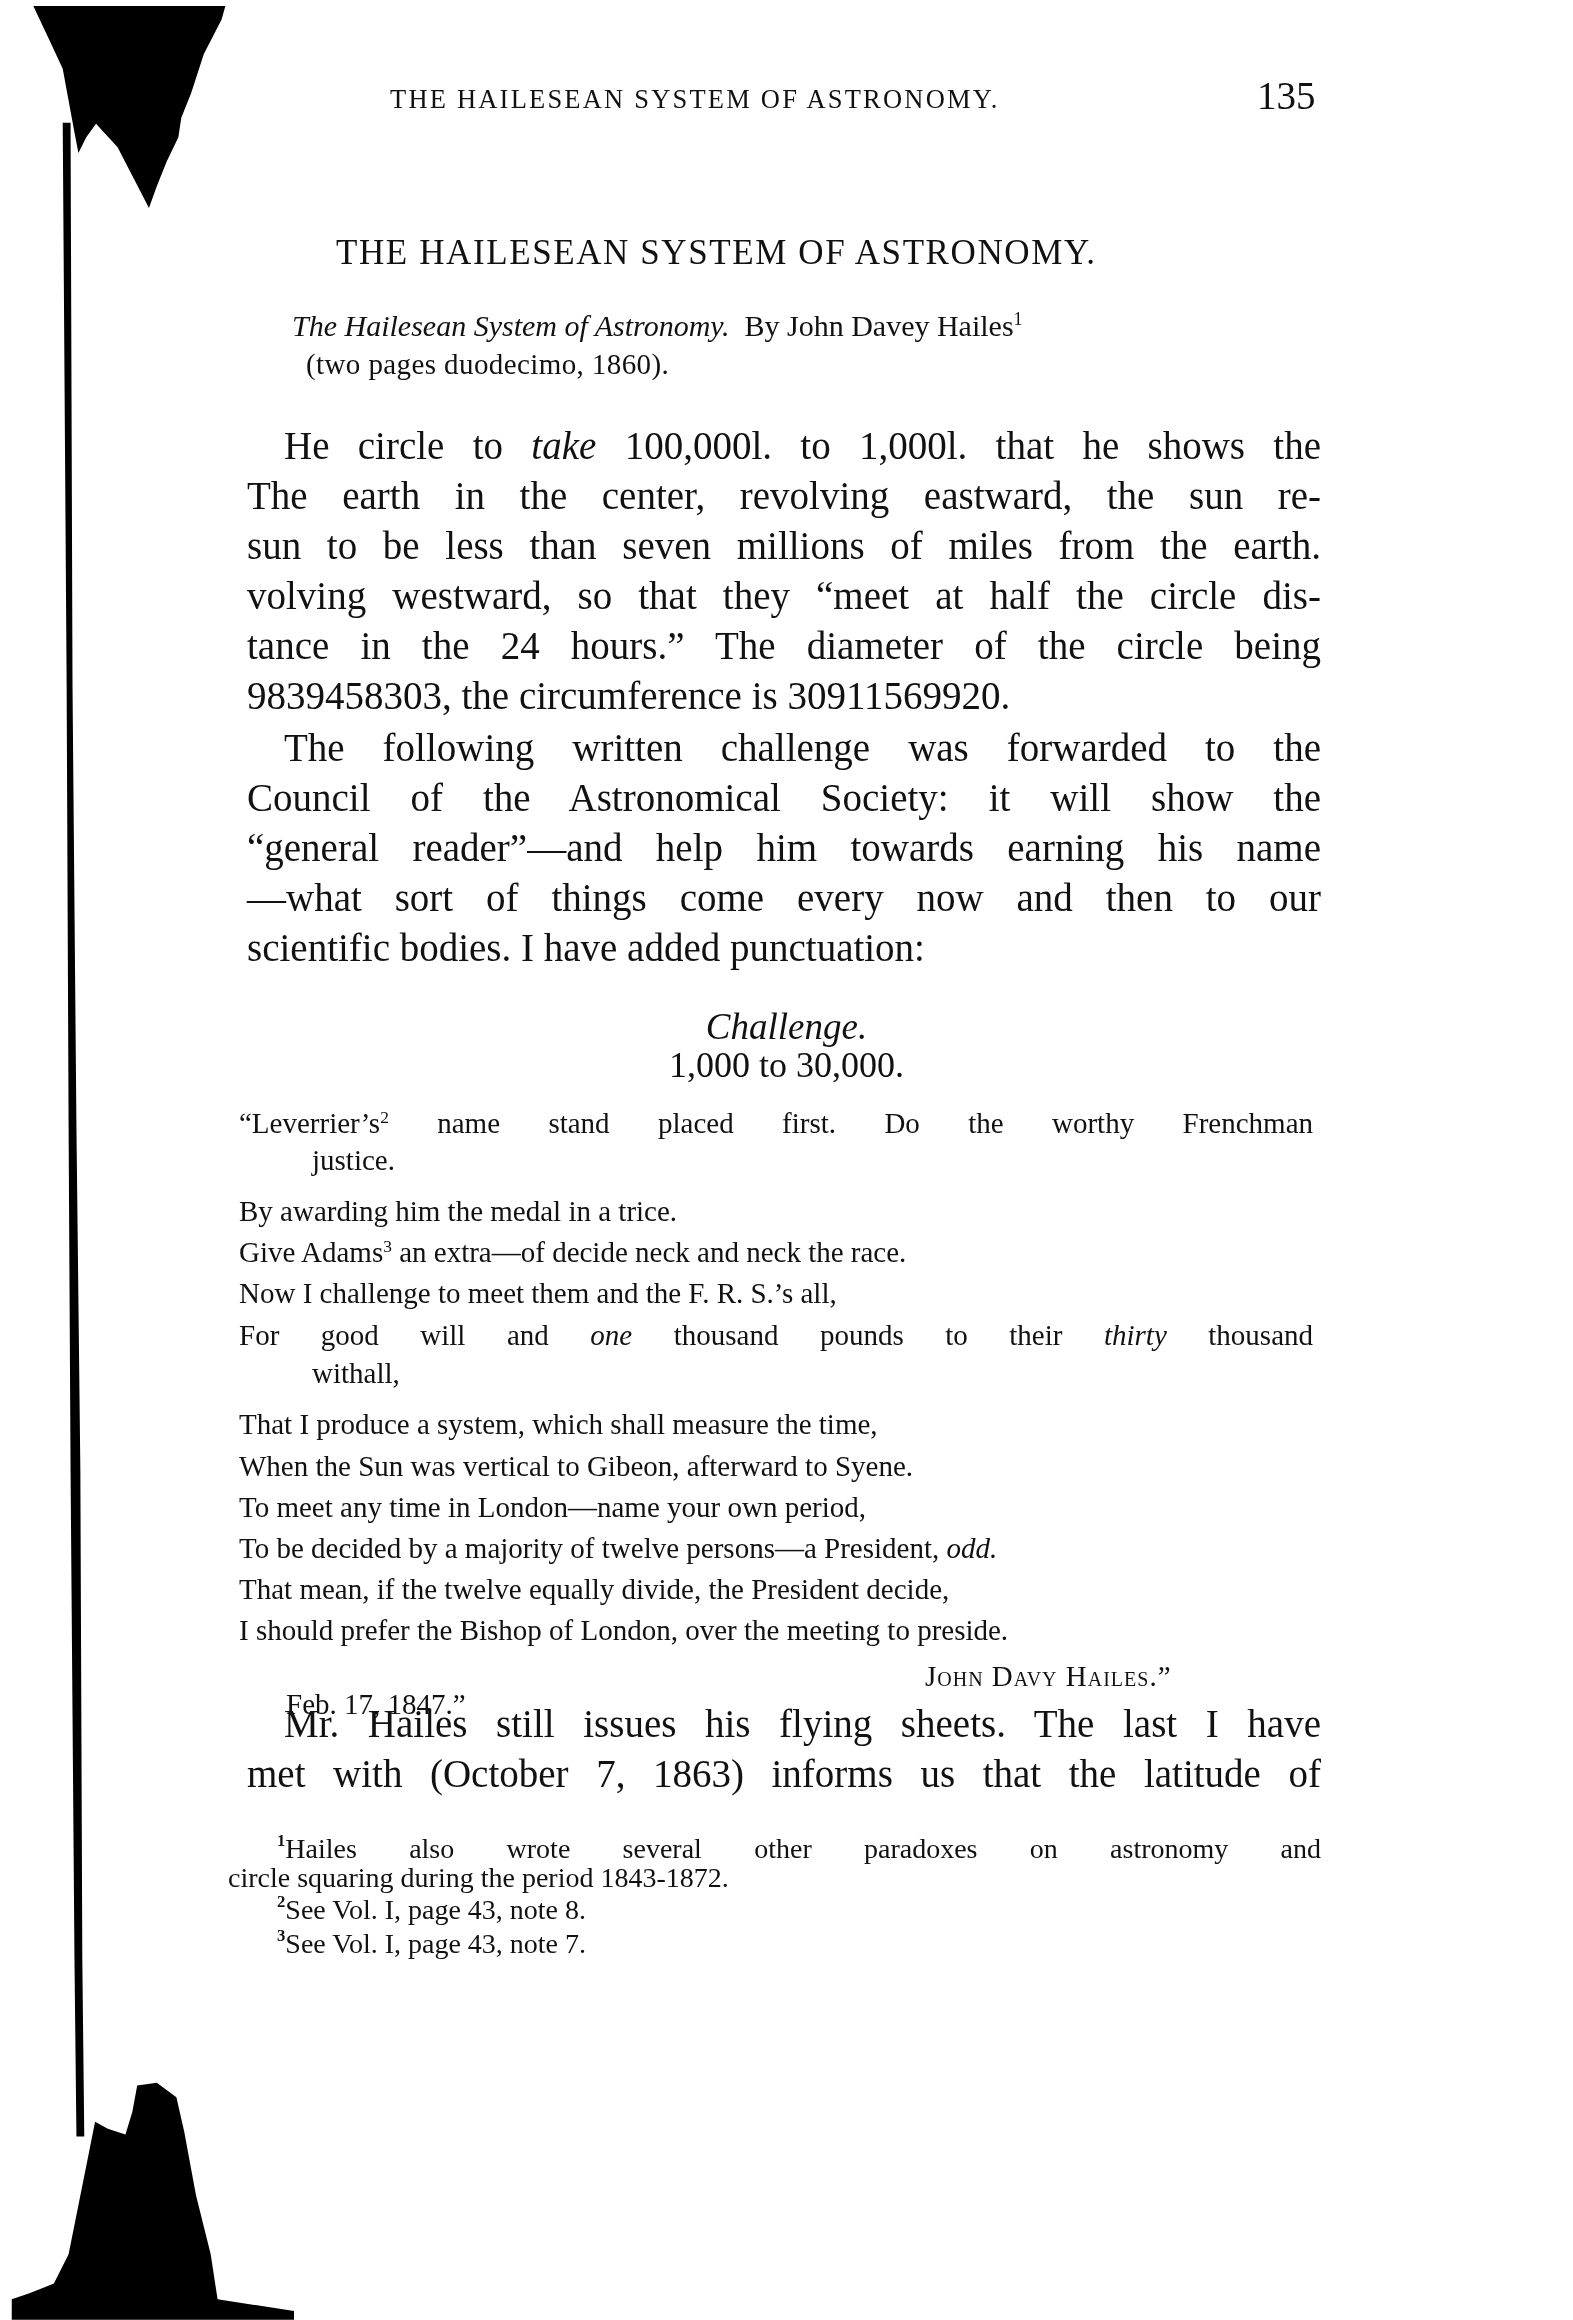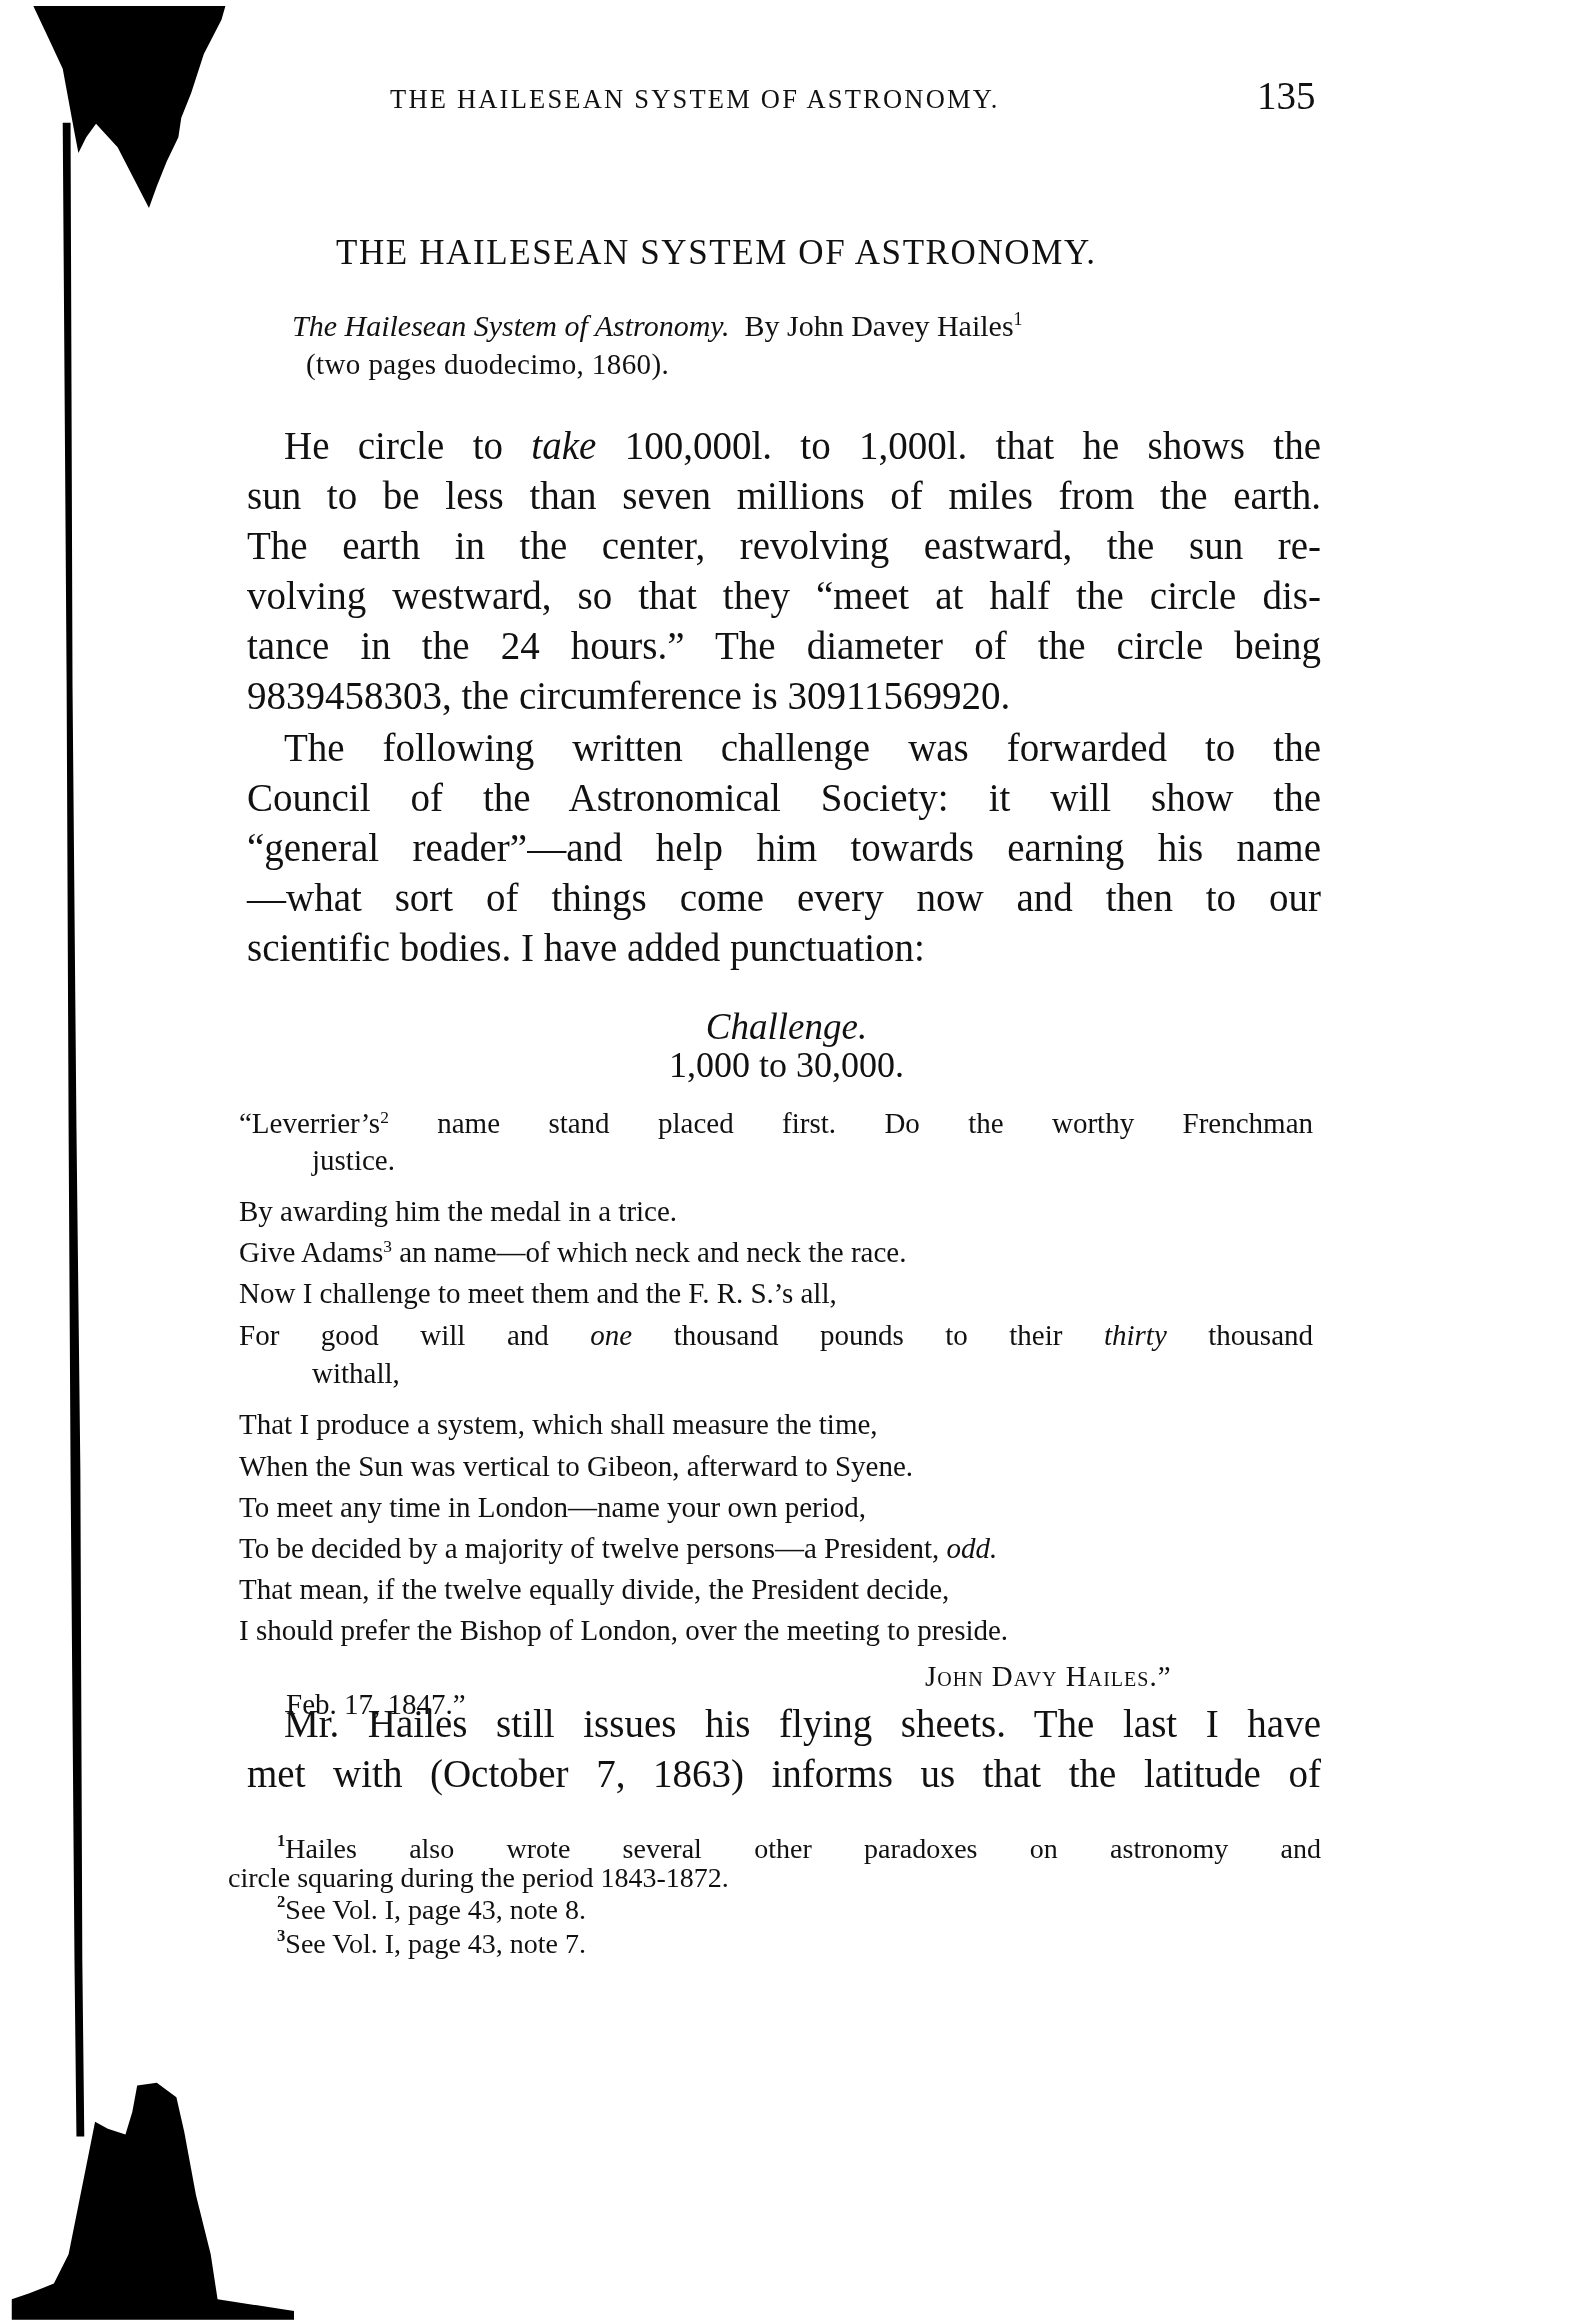--- a/index.html
+++ b/index.html
@@ -64,43 +64,43 @@
 
 <div class="abs chap-title">THE HAILESEAN SYSTEM OF ASTRONOMY.</div>
 <div class="abs citation1">
   <span class="it">The Hailesean System of Astronomy.</span>&nbsp;
   <span>By John Davey Hailes</span><sup>1</sup>
 </div>
 <div class="abs citation2">(two pages duodecimo, 1860).</div>
 
 <div class="para p1">
   <span class="ln indent"><span>He circle to </span><i>take</i><span> 100,000l. to 1,000l. that he shows the</span></span>
+  <span class="ln">The earth in the center, revolving eastward, the sun re-</span>
   <span class="ln">sun to be less than seven millions of miles from the earth.</span>
-  <span class="ln">The earth in the center, revolving eastward, the sun re-</span>
   <span class="ln">volving westward, so that they “meet at half the circle dis-</span>
   <span class="ln">tance in the 24 hours.”  The diameter of the circle being</span>
   <span class="ln last">9839458303, the circumference is 30911569920.</span>
 </div>
 
 <div class="para p2">
   <span class="ln indent">The following written challenge was forwarded to the</span>
   <span class="ln">Council of the Astronomical Society: it will show the</span>
   <span class="ln">“general reader”—and help him towards earning his name</span>
   <span class="ln">—what sort of things come every now and then to our</span>
   <span class="ln last">scientific bodies.  I have added punctuation:</span>
 </div>
 
 <div class="abs chal-title">Challenge.</div>
 <div class="abs chal-sub">1,000 to 30,000.</div>
 
 <div class="poem" style="top:0;">
   <div class="ln just" style="top:1106px;"><span>“Leverrier’s</span><sup>2</sup><span> name stand placed first.  Do the worthy Frenchman</span></div>
   <div class="ln cont" style="top:1143px;">justice.</div>
   <div class="ln" style="top:1194px;">By awarding him the medal in a trice.</div>
-  <div class="ln" style="top:1235px;"><span>Give Adams</span><sup>3</sup><span> an name—of which neck and neck the race.</span></div>
+  <div class="ln" style="top:1235px;"><span>Give Adams</span><sup>3</sup><span> an extra—of decide neck and neck the race.</span></div>
   <div class="ln" style="top:1276px;">Now I challenge to meet them and the F. R. S.’s all,</div>
   <div class="ln just" style="top:1318px;"><span>For good will and </span><i>one</i><span> thousand pounds to their </span><i>thirty</i><span> thousand</span></div>
   <div class="ln cont" style="top:1356px;text-align:right;">withall,</div>
   <div class="ln" style="top:1407px;">That I produce a system, which shall measure the time,</div>
   <div class="ln" style="top:1449px;">When the Sun was vertical to Gibeon, afterward to Syene.</div>
   <div class="ln" style="top:1490px;">To meet any time in London—name your own period,</div>
   <div class="ln" style="top:1531px;"><span>To be decided by a majority of twelve persons—a President, </span><i>odd.</i></div>
   <div class="ln" style="top:1572px;">That mean, if the twelve equally divide, the President decide,</div>
   <div class="ln" style="top:1613px;">I should prefer the Bishop of London, over the meeting to preside.</div>
 </div>

